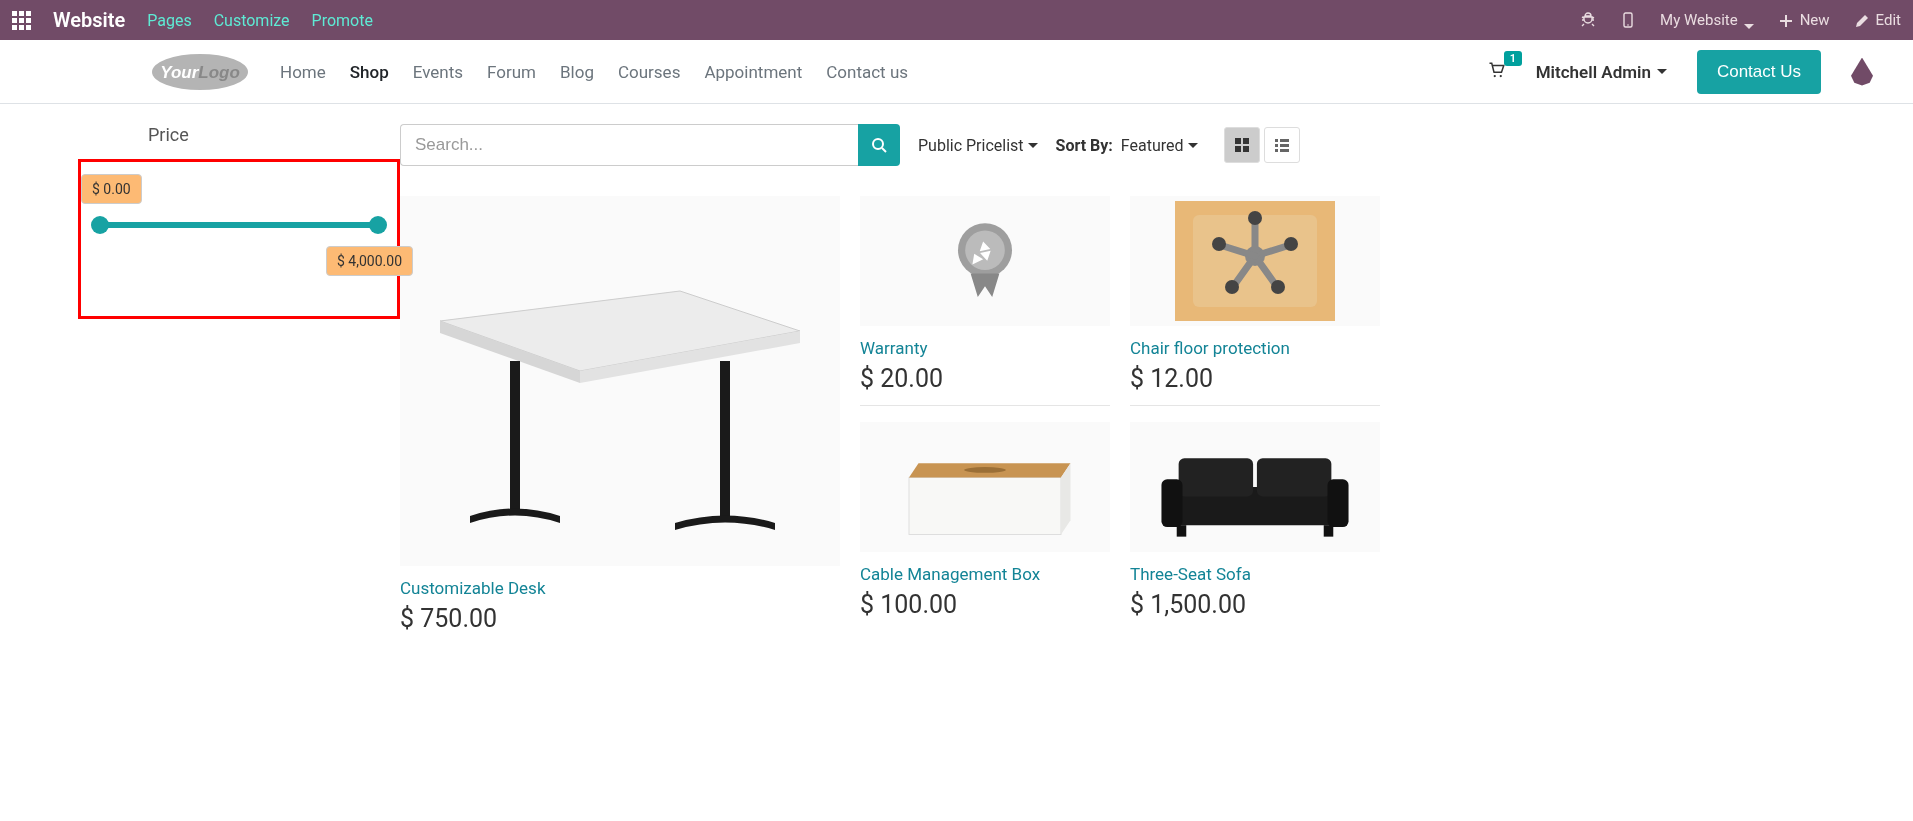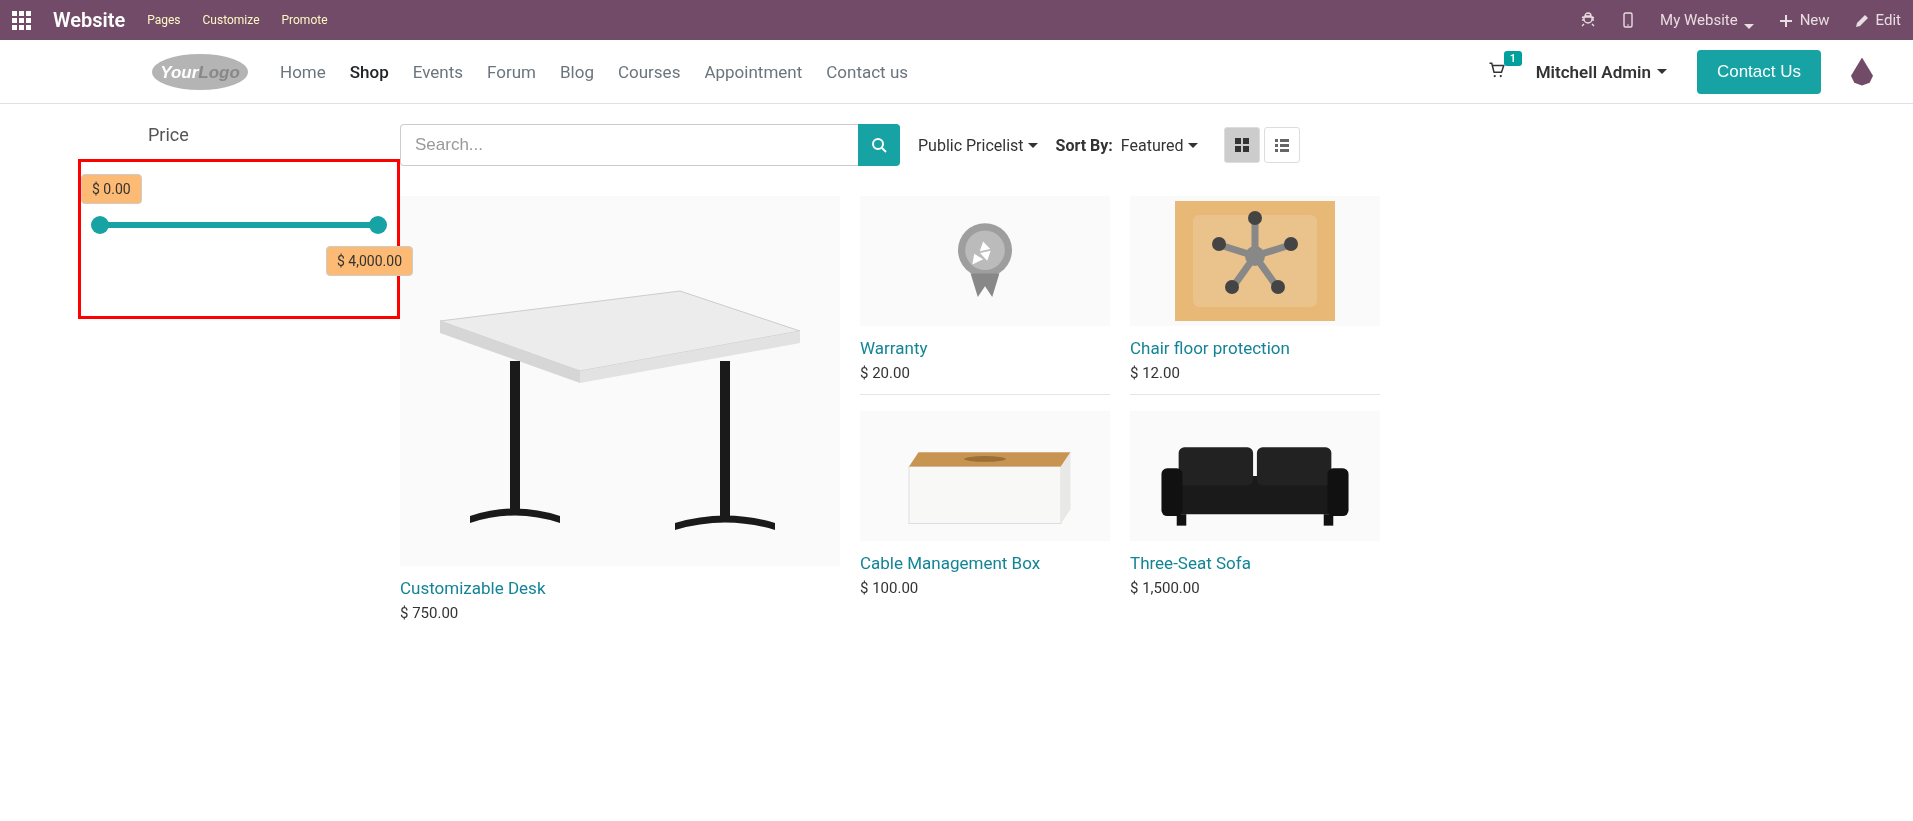--- a/index.html
+++ b/index.html
@@ -4,21 +4,21 @@
 <style>
 * { box-sizing: border-box; margin: 0; padding: 0; }
 body { font-family: -apple-system, BlinkMacSystemFont, "Segoe UI", Roboto, sans-serif; background: #fff; color: #333; overflow-x: hidden; }
 
 
 .topbar { background: #714B67; color: #fff; height: 40px; display: flex; align-items: center; padding: 0 12px; }
 .topbar-left { display: flex; align-items: center; gap: 22px; }
 .apps-icon { display: grid; grid-template-columns: repeat(3, 5px); grid-template-rows: repeat(3, 5px); gap: 2px; cursor: pointer; }
 .apps-icon span { background: #fff; width: 5px; height: 5px; }
 .topbar-title { font-size: 20px; font-weight: 600; }
-.topbar-link { font-size: 12px; cursor: pointer; color: #fef9c3; }
+.topbar-link { font-size: 16px; cursor: pointer; color: #5eead4; }
 .topbar-right { margin-left: auto; display: flex; align-items: center; gap: 24px; }
 .topbar-item { font-size: 15px; cursor: pointer; color: #EADDE1; display: flex; align-items: flex-end; gap: 6px; }
 
 
 .navbar { height: 64px; border-bottom: 1px solid #dee2e6; display: flex; align-items: center; padding: 0 40px 0 150px; }
 .logo { width: 100px; height: 42px; margin-right: 30px; }
 .nav-links { display: flex; gap: 24px; align-items: center; }
 .nav-link { font-size: 17px; color: #6c757d; cursor: pointer; }
 .nav-link.active { color: #212529; font-weight: 500; }
 .nav-right { margin-left: auto; display: flex; align-items: center; gap: 30px; }
@@ -56,21 +56,21 @@
 
 
 .products { display: flex; gap: 20px; }
 .col-feature { flex: 0 0 440px; }
 .col-side { flex: 0 0 250px; display: flex; flex-direction: column; gap: 16px; }
 .product { display: flex; flex-direction: column; }
 .product-img { background: #fafafa; display: flex; align-items: center; justify-content: center; border-bottom: none; }
 .product-img.large { height: 370px; }
 .product-img.small { height: 130px; }
 .product-name { color: #138496; font-size: 17px; margin-top: 12px; cursor: pointer; }
-.product-price { font-size: 15px; color: #333; margin-top: 6px; font-weight: 400; }
+.product-price { font-size: 25px; color: #333; margin-top: 6px; font-weight: 400; }
 .divider { border: none; border-top: 1px solid #e5e5e5; margin-top: 12px; }
 
 .caret { width: 0; height: 0; border-left: 5px solid transparent; border-right: 5px solid transparent; border-top: 5px solid currentColor; }
 
 
 .icon-svg { width: 16px; height: 16px; fill: currentColor; }
 .icon-svg.lg { width: 18px; height: 18px; }
 
 
 .page-wrap { height: calc(821px - 50px); overflow-y: scroll; }

